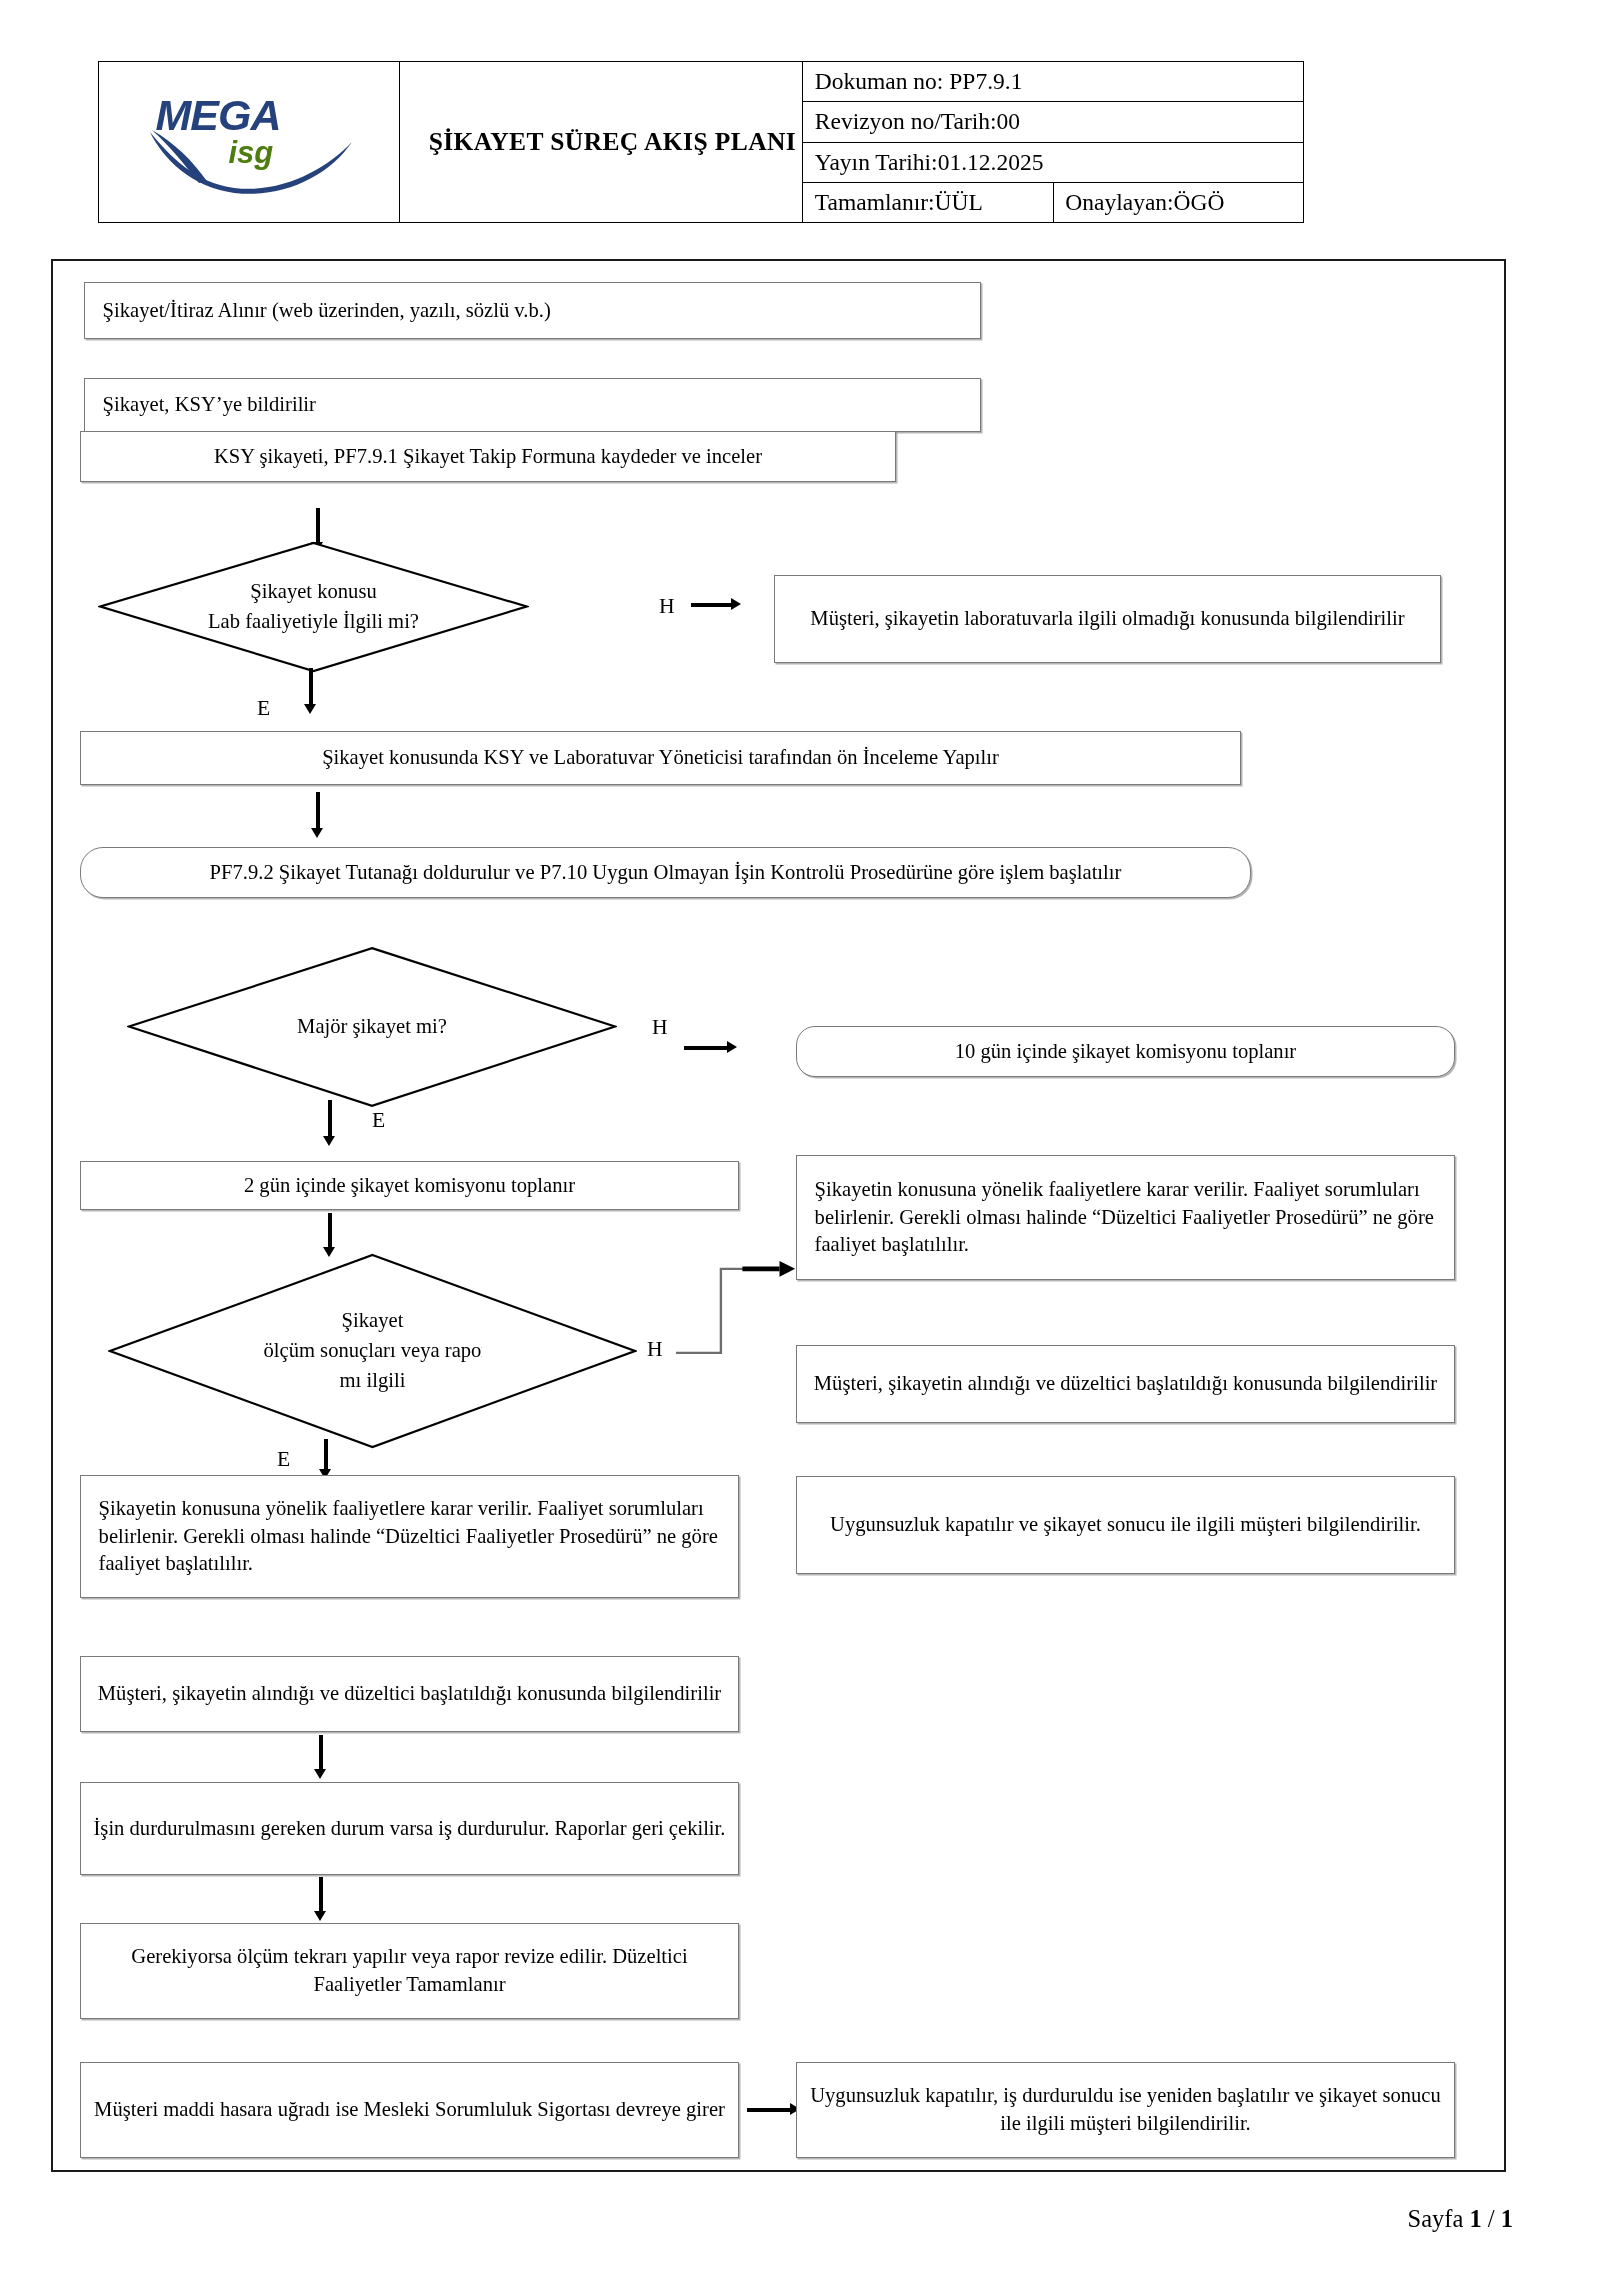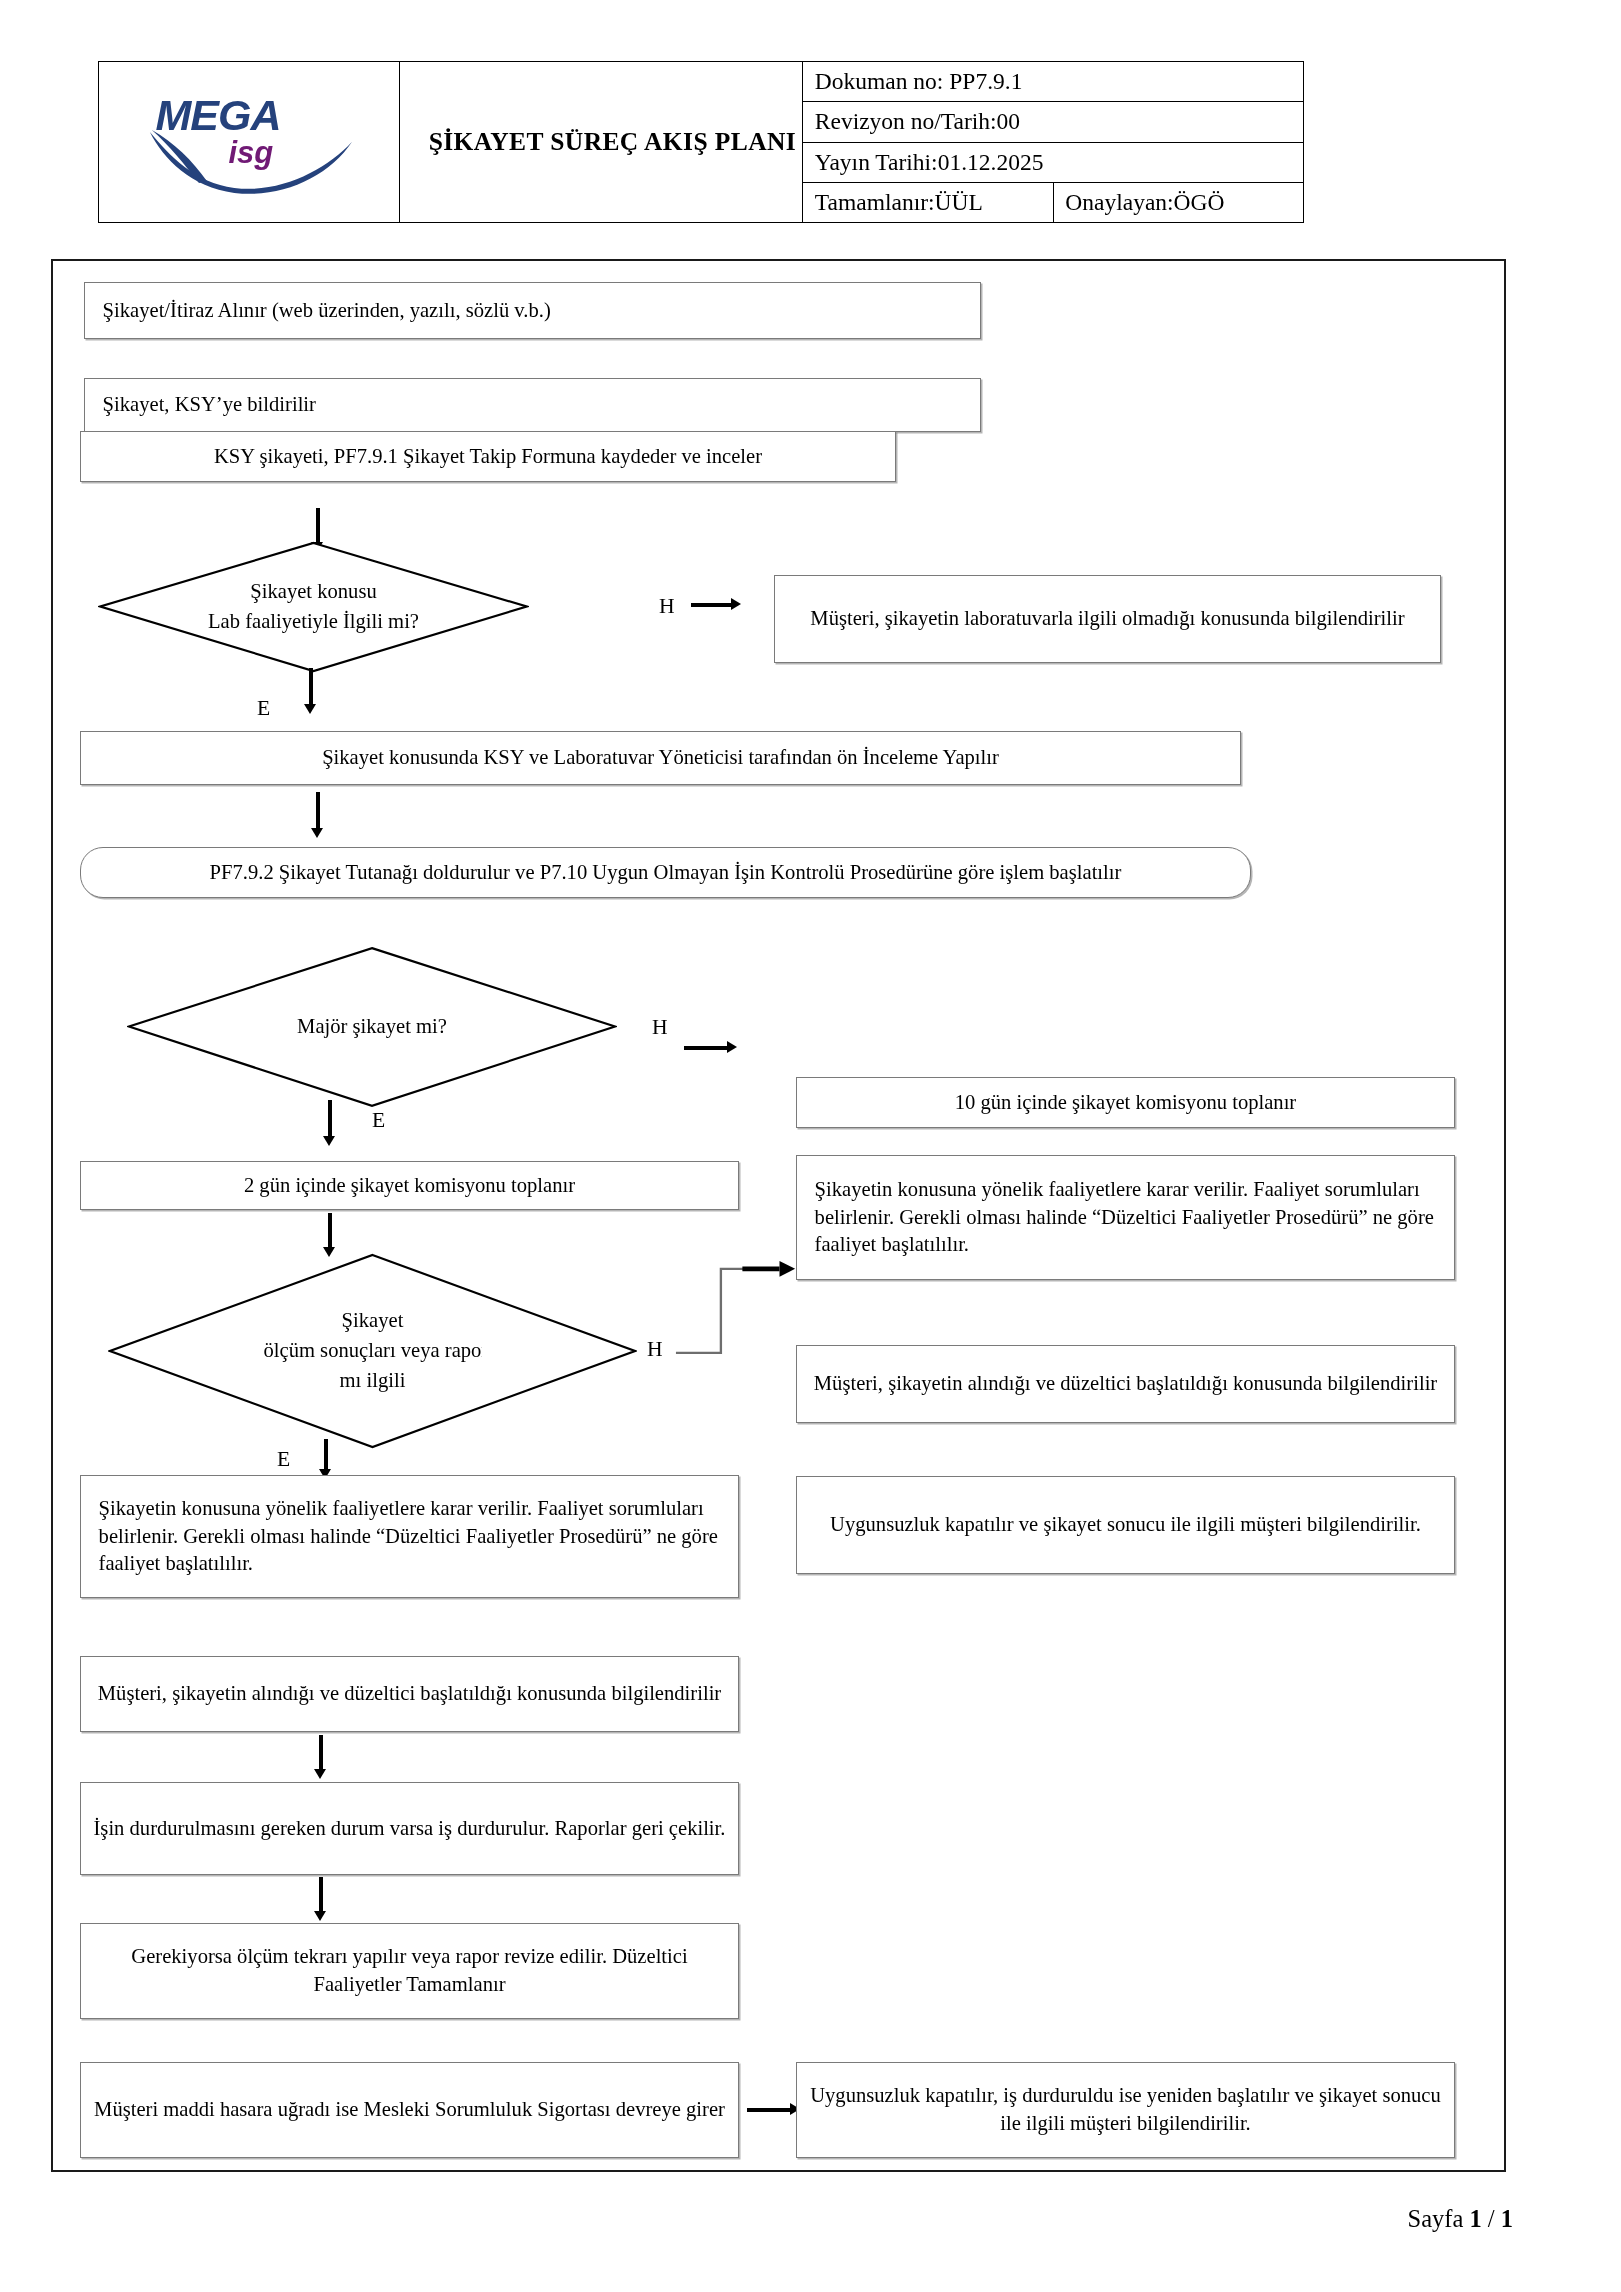--- a/index.html
+++ b/index.html
@@ -57,21 +57,21 @@
     line-height: 1;
   }
   .logo-isg {
     position: absolute;
     left: 102px;
     top: 58px;
     font-family: "Liberation Sans", "DejaVu Sans", sans-serif;
     font-weight: bold;
     font-style: italic;
     font-size: 31px;
-    color: #701a75;
+    color: #4d7c0f;
     line-height: 1;
   }
   .logo-swoosh {
     position: absolute;
     left: 17.6px;
     top: 47px;
     width: 211px;
     height: 69px;
   }
 
@@ -333,21 +333,21 @@
       <div>Majör şikayet mi?</div>
     </div>
   </div>
 
   <div class="branch-label" style="left:652px; top:1017px;">H</div>
   <div class="harrow" style="left:684px; top:1041px; width:54px;">
     <div class="shaft" style="width:43px;"></div>
     <div class="head" style="left:43px;"></div>
   </div>
 
-  <div class="node" style="left:796px; top:1077px; width:659px; height:51px;">
+  <div class="node" style="left:796px; top:1026px; width:659px; height:51px;border-radius:19px;">
     <span>10 gün içinde şikayet komisyonu toplanır</span>
   </div>
 
   <div class="varrow" style="left:323px; top:1100px; height:47px;">
     <div class="shaft" style="height:36px;"></div>
     <div class="head" style="top:36px;"></div>
   </div>
   <div class="branch-label" style="left:372px; top:1110px;">E</div>
 
   <div class="node" style="left:80px; top:1161px; width:659px; height:49px;">

